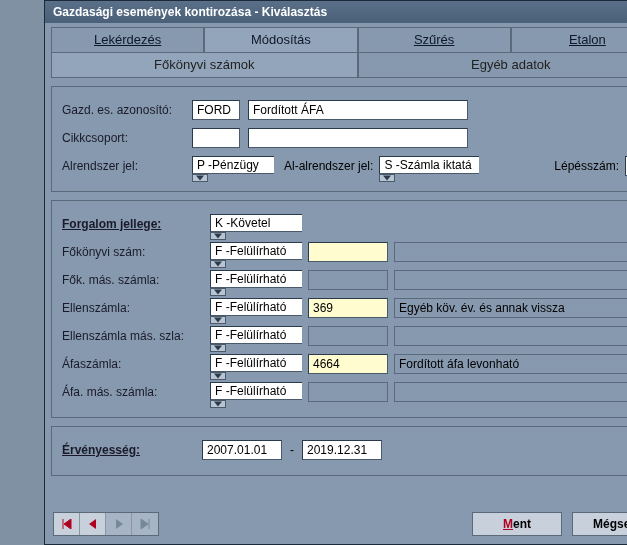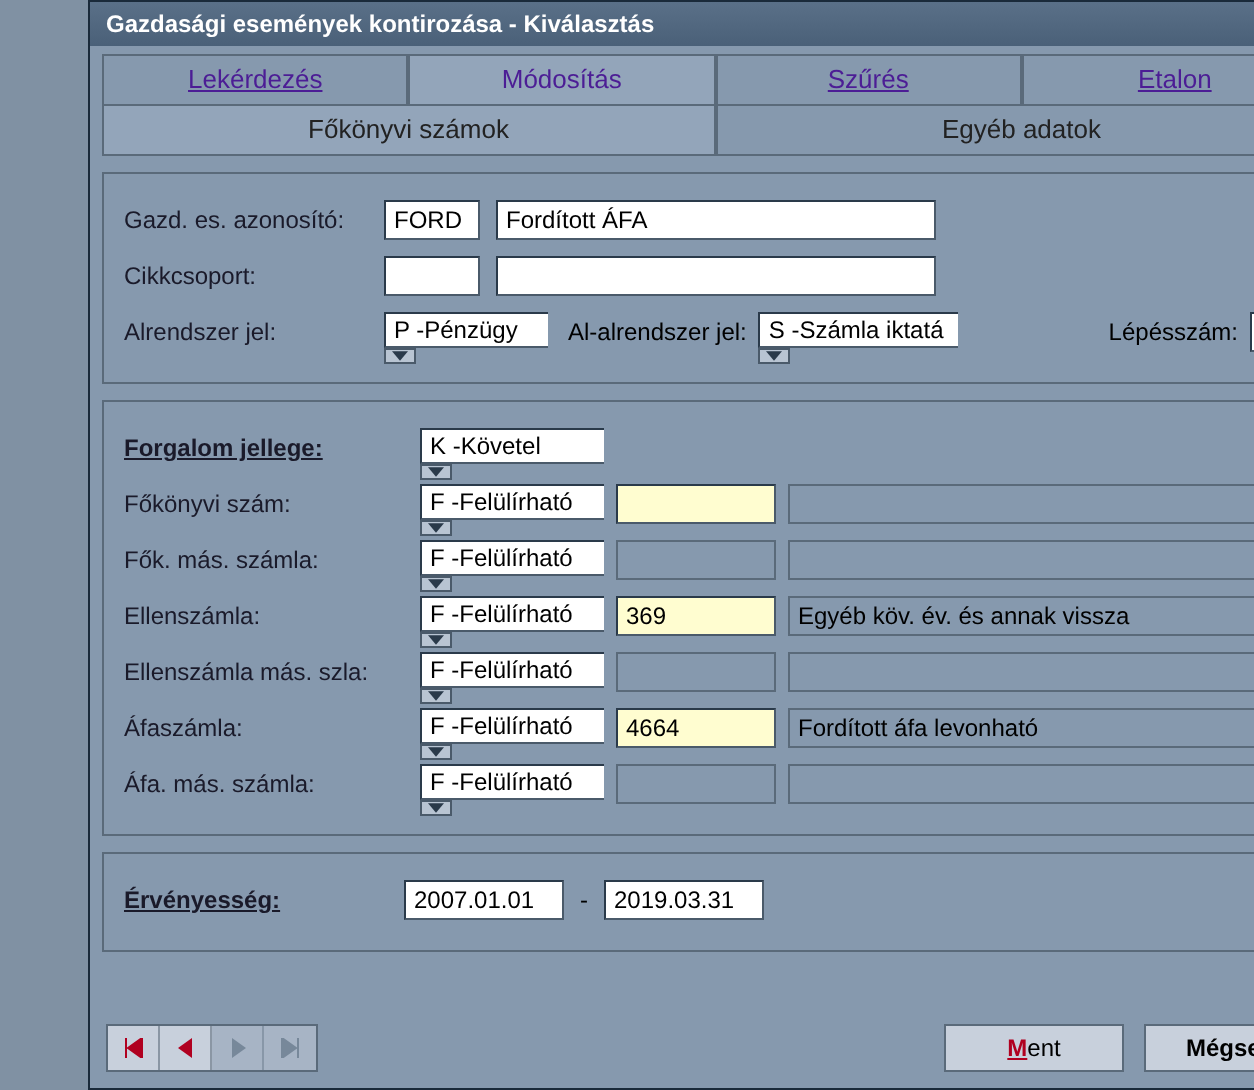--- a/index.html
+++ b/index.html
@@ -1,21 +1,21 @@
 <!DOCTYPE html>
 <html><head>
 <meta charset="utf-8">
 <style>
   * { box-sizing: border-box; font-family: Arial, sans-serif; }
   body { margin: 0; padding: 0; background: #8091A3; }
   .window { width: 627px; height: 545px; background: #8699AE; border: 1px solid #1a2a3a; margin-left: 44px; }
   .titlebar { background: linear-gradient(#5a7088, #4a6078); color: #fff; font-size: 12px; padding: 4px 8px; font-weight: bold; }
   .content { padding: 4px 6px; }
   .tabs1 { display: flex; height: 26px; }
-  .tab1 { flex: 1; border: 1px solid #5a6a7a; background: #8699AE; text-align: center; font-size: 13px; line-height: 24px; cursor: pointer; color: #4c1d95; }
+  .tab1 { flex: 1; border: 1px solid #5a6a7a; background: #8699AE; text-align: center; font-size: 13px; line-height: 24px; cursor: pointer; color: #0f172a; }
   .tab1.active { background: #93a5ba; border-bottom: none; }
   .tab1 span { text-decoration: underline; }
   .tabs2 { display: flex; height: 26px; margin-top: -1px; justify-content: center; }
   .tab2 { flex: 1; border: 1px solid #5a6a7a; background: #8699AE; text-align: center; font-size: 13px; line-height: 24px; cursor: pointer; color: #222; }
   .tab2.active { background: #93a5ba; }
   .panel { border: 1px solid #5a6a7a; background: #8699AE; padding: 12px 10px 8px; margin-top: 8px; }
   .row { display: flex; align-items: center; margin-bottom: 6px; min-height: 22px; }
   .label { width: 130px; font-size: 12px; color: #1a1a2a; }
   .label.u { text-decoration: underline; font-weight: bold;}
   .tinput { background: #fff; border: 1px solid #4a5a6a; border-top-color:#2a3a4a; border-left-color:#2a3a4a; height: 20px; font-size: 12px; padding: 1px 4px; display: inline-flex; align-items: center; }
@@ -196,21 +196,21 @@
         <div class="readonly code"></div>
         <div class="readonly desc"></div>
       </div>
     </div>
 
     <div class="panel">
       <div class="row">
         <div class="label u" style="width:140px">Érvényesség:</div>
         <div class="tinput" style="width:80px;text-align:center">2007.01.01</div>
         <div style="width:20px;text-align:center;font-size:12px">-</div>
-        <div class="tinput" style="width:80px;text-align:center">2019.03.31</div>
+        <div class="tinput" style="width:80px;text-align:center">2019.12.31</div>
       </div>
     </div>
 
   </div>
 
   <div class="bottombar">
     <div class="navbtns">
       <div class="navbtn">
           <svg viewBox="0 0 10 10">
             <path d="M1 0 L1 10 M9 0 L2 5 L9 10 Z" fill="#b00020" stroke="#b00020"></path>
@@ -228,18 +228,18 @@
         </div>
       <div class="navbtn disabled">
           <svg viewBox="0 0 10 10">
             <path d="M1 0 L8 5 L1 10 Z M9 0 L9 10" fill="#6a7888" stroke="#6a7888"></path>
           </svg>
         </div>
     </div>
     <div class="actbtns">
       <div class="actbtn">
         <span class="m">M</span>
-          <span style="font-weight:normal">ent</span>
+          <span style="font-weight:bold">ent</span>
       </div>
       <div class="actbtn cancel">Mégsem</div>
     </div>
   </div>
 </div>
 
 </body></html>

